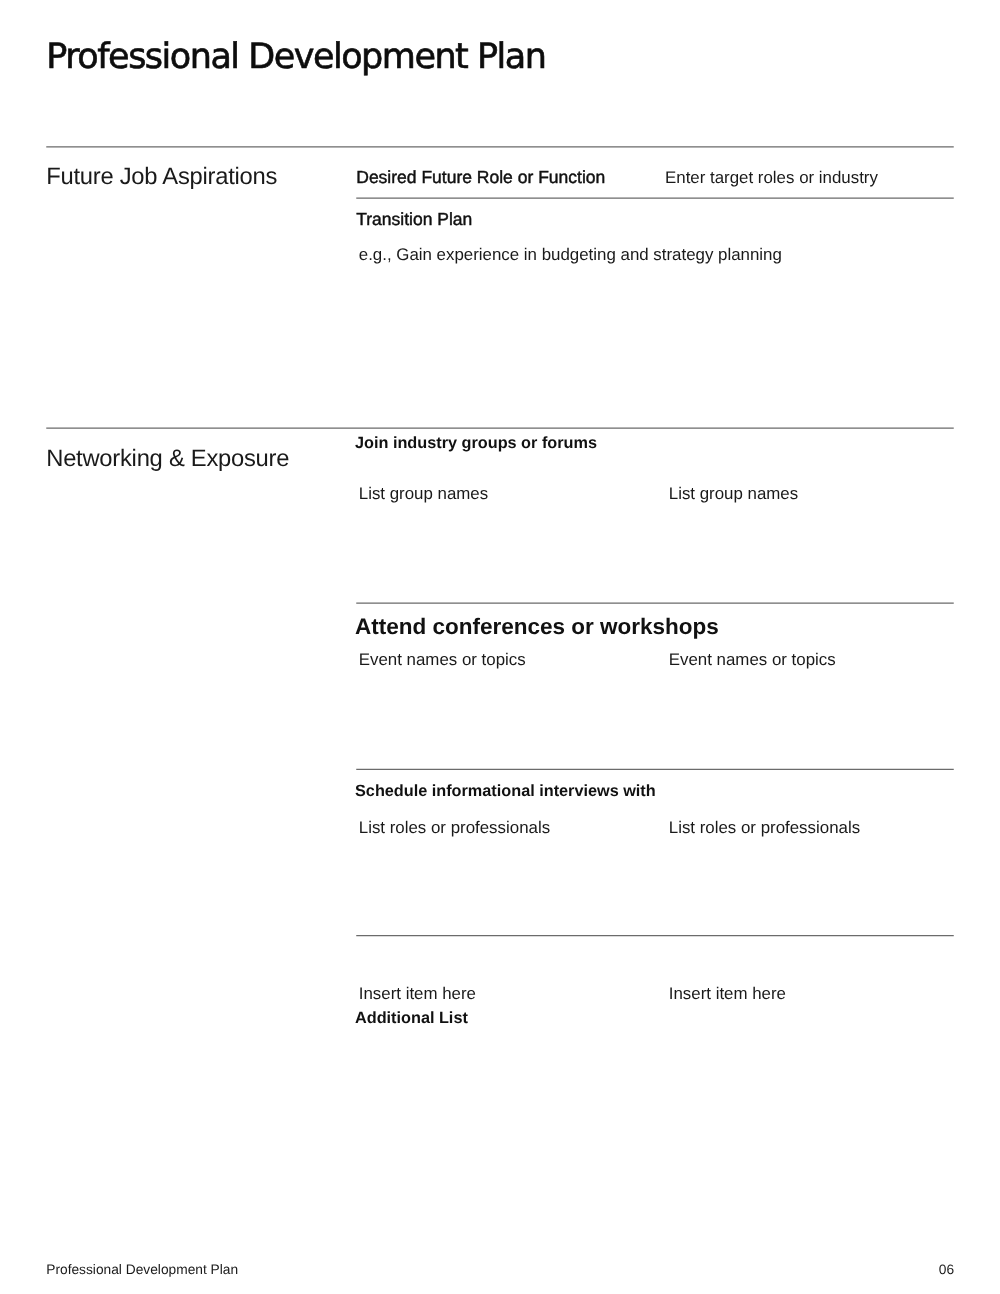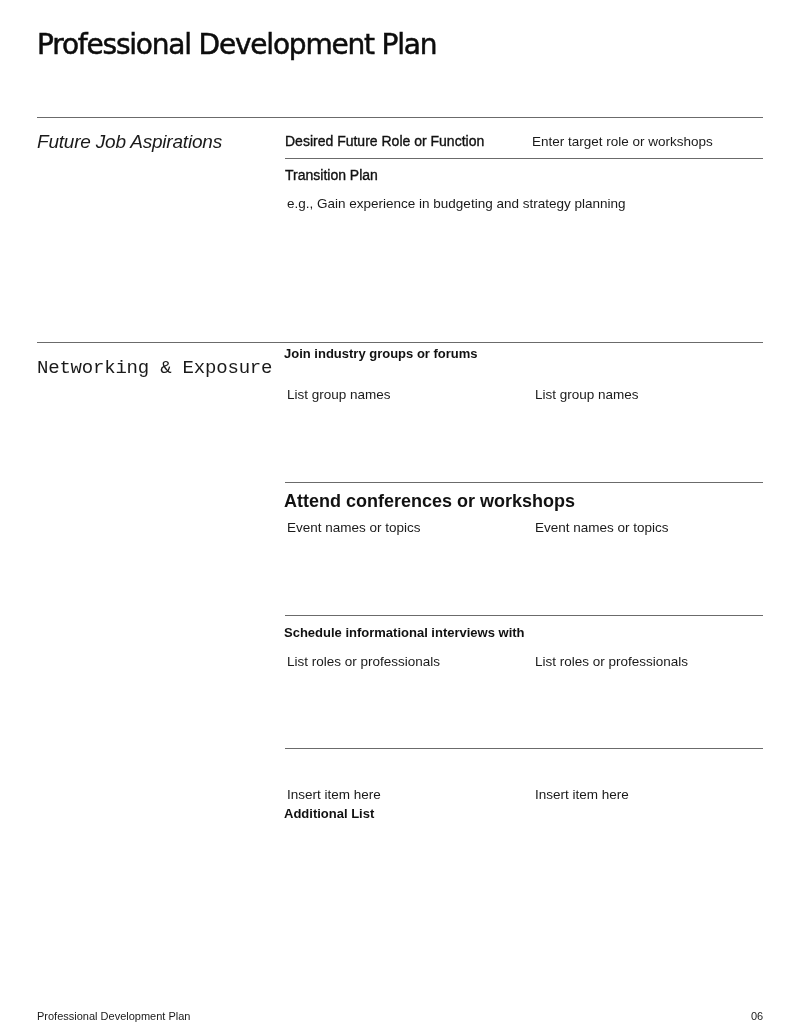--- a/index.html
+++ b/index.html
@@ -53,31 +53,31 @@
       font-size: 11px;
       color: #1a1a1a;
     }
   </style>
 </head>
 <body>
 
 <div class="abs page-title">Professional Development Plan</div>
 
 <div class="abs rule" style="left:37px; top:117px; width:726px;"></div>
-<div class="abs section-title" style="left:37px; top:131px;font-style:italic;">Future Job Aspirations</div>
+<div class="abs section-title" style="left:37px; top:131px;">Future Job Aspirations</div>
 
 <div class="abs field-label light" style="left:285px; top:133px;">Desired Future Role or Function</div>
-<div class="abs field-value" style="left:532px; top:134px;">Enter target role or workshops</div>
+<div class="abs field-value" style="left:532px; top:134px;">Enter target roles or industry</div>
 <div class="abs rule" style="left:285px; top:158px; width:478px;"></div>
 
 <div class="abs field-label light" style="left:285px; top:167px;text-align:right;">Transition Plan</div>
 <div class="abs field-value" style="left:287px; top:196px;">e.g., Gain experience in budgeting and strategy planning</div>
 
 <div class="abs rule" style="left:37px; top:342px; width:726px;"></div>
-<div class="abs section-title" style="left:37px; top:357px;font-family:Liberation Mono, monospace;">Networking &amp; Exposure</div>
+<div class="abs section-title" style="left:37px; top:357px;">Networking &amp; Exposure</div>
 
 <div class="abs field-label" style="left:284px; top:346px; font-size:13px;">Join industry groups or forums</div>
 <div class="abs field-value" style="left:287px; top:387px;">List group names</div>
 <div class="abs field-value" style="left:535px; top:387px;">List group names</div>
 
 <div class="abs rule" style="left:285px; top:482px; width:478px;"></div>
 <div class="abs field-label" style="left:284px; top:491px; font-size:18px;">Attend conferences or workshops</div>
 <div class="abs field-value" style="left:287px; top:520px;">Event names or topics</div>
 <div class="abs field-value" style="left:535px; top:520px;">Event names or topics</div>
 

